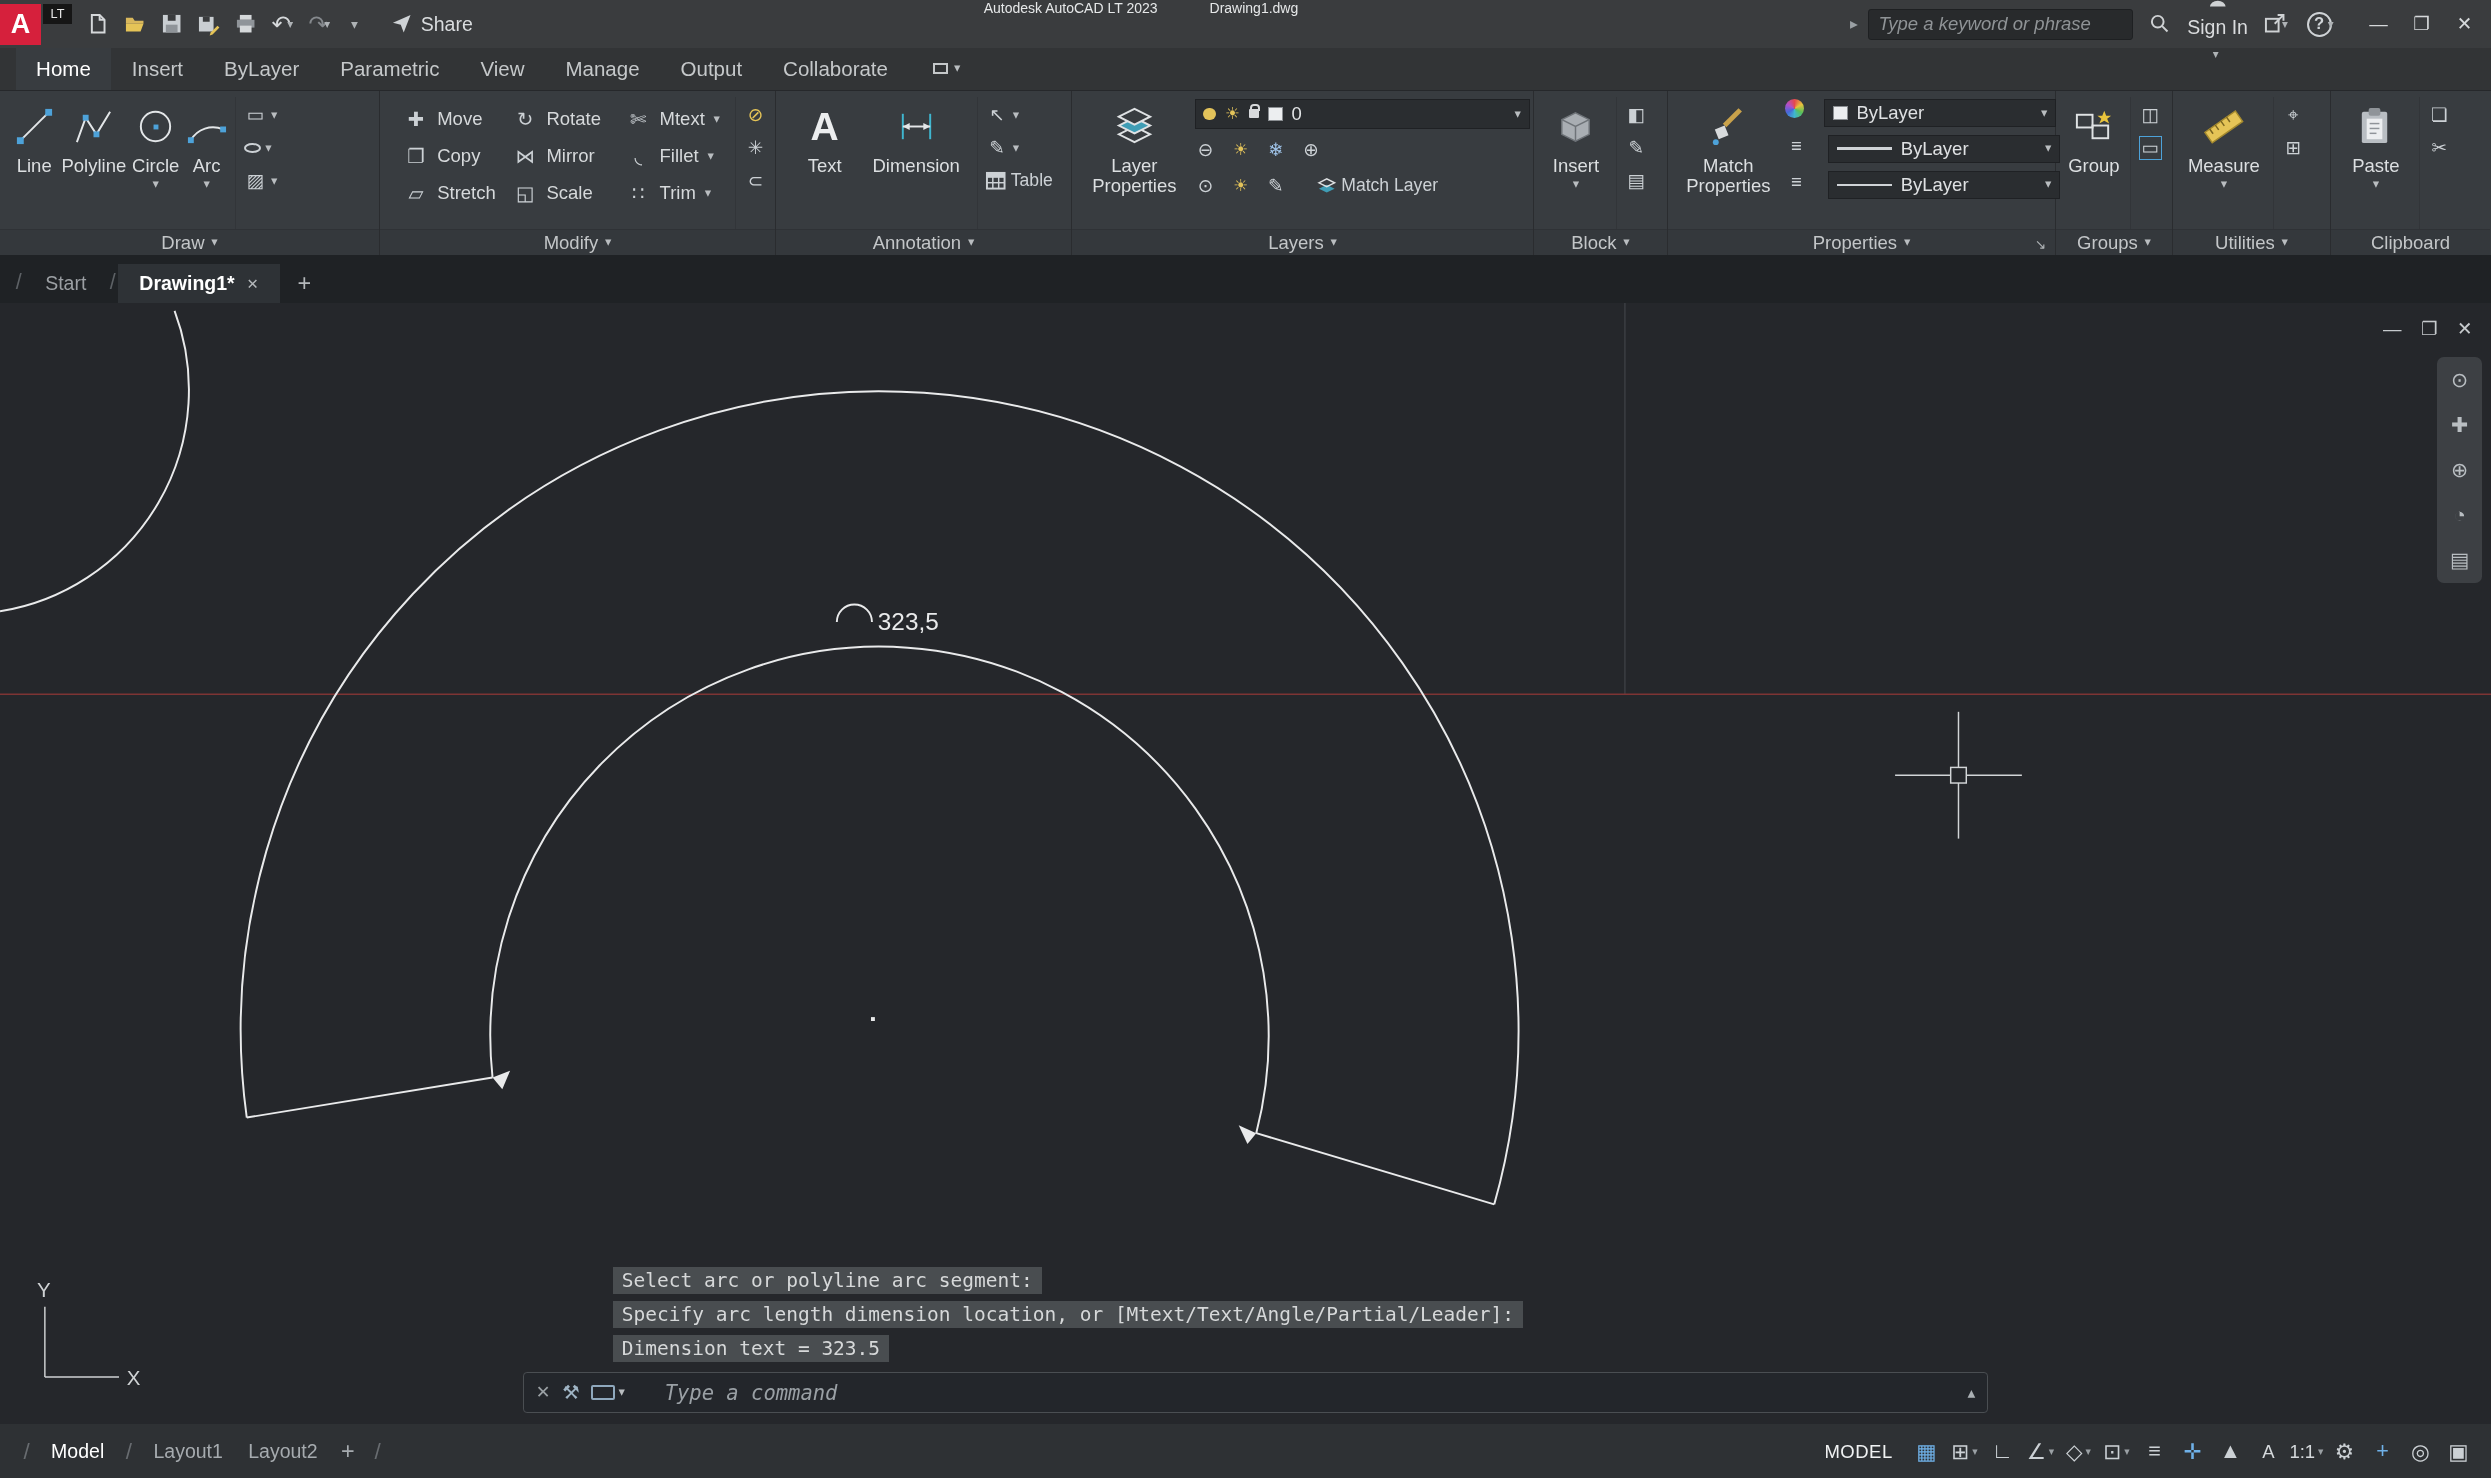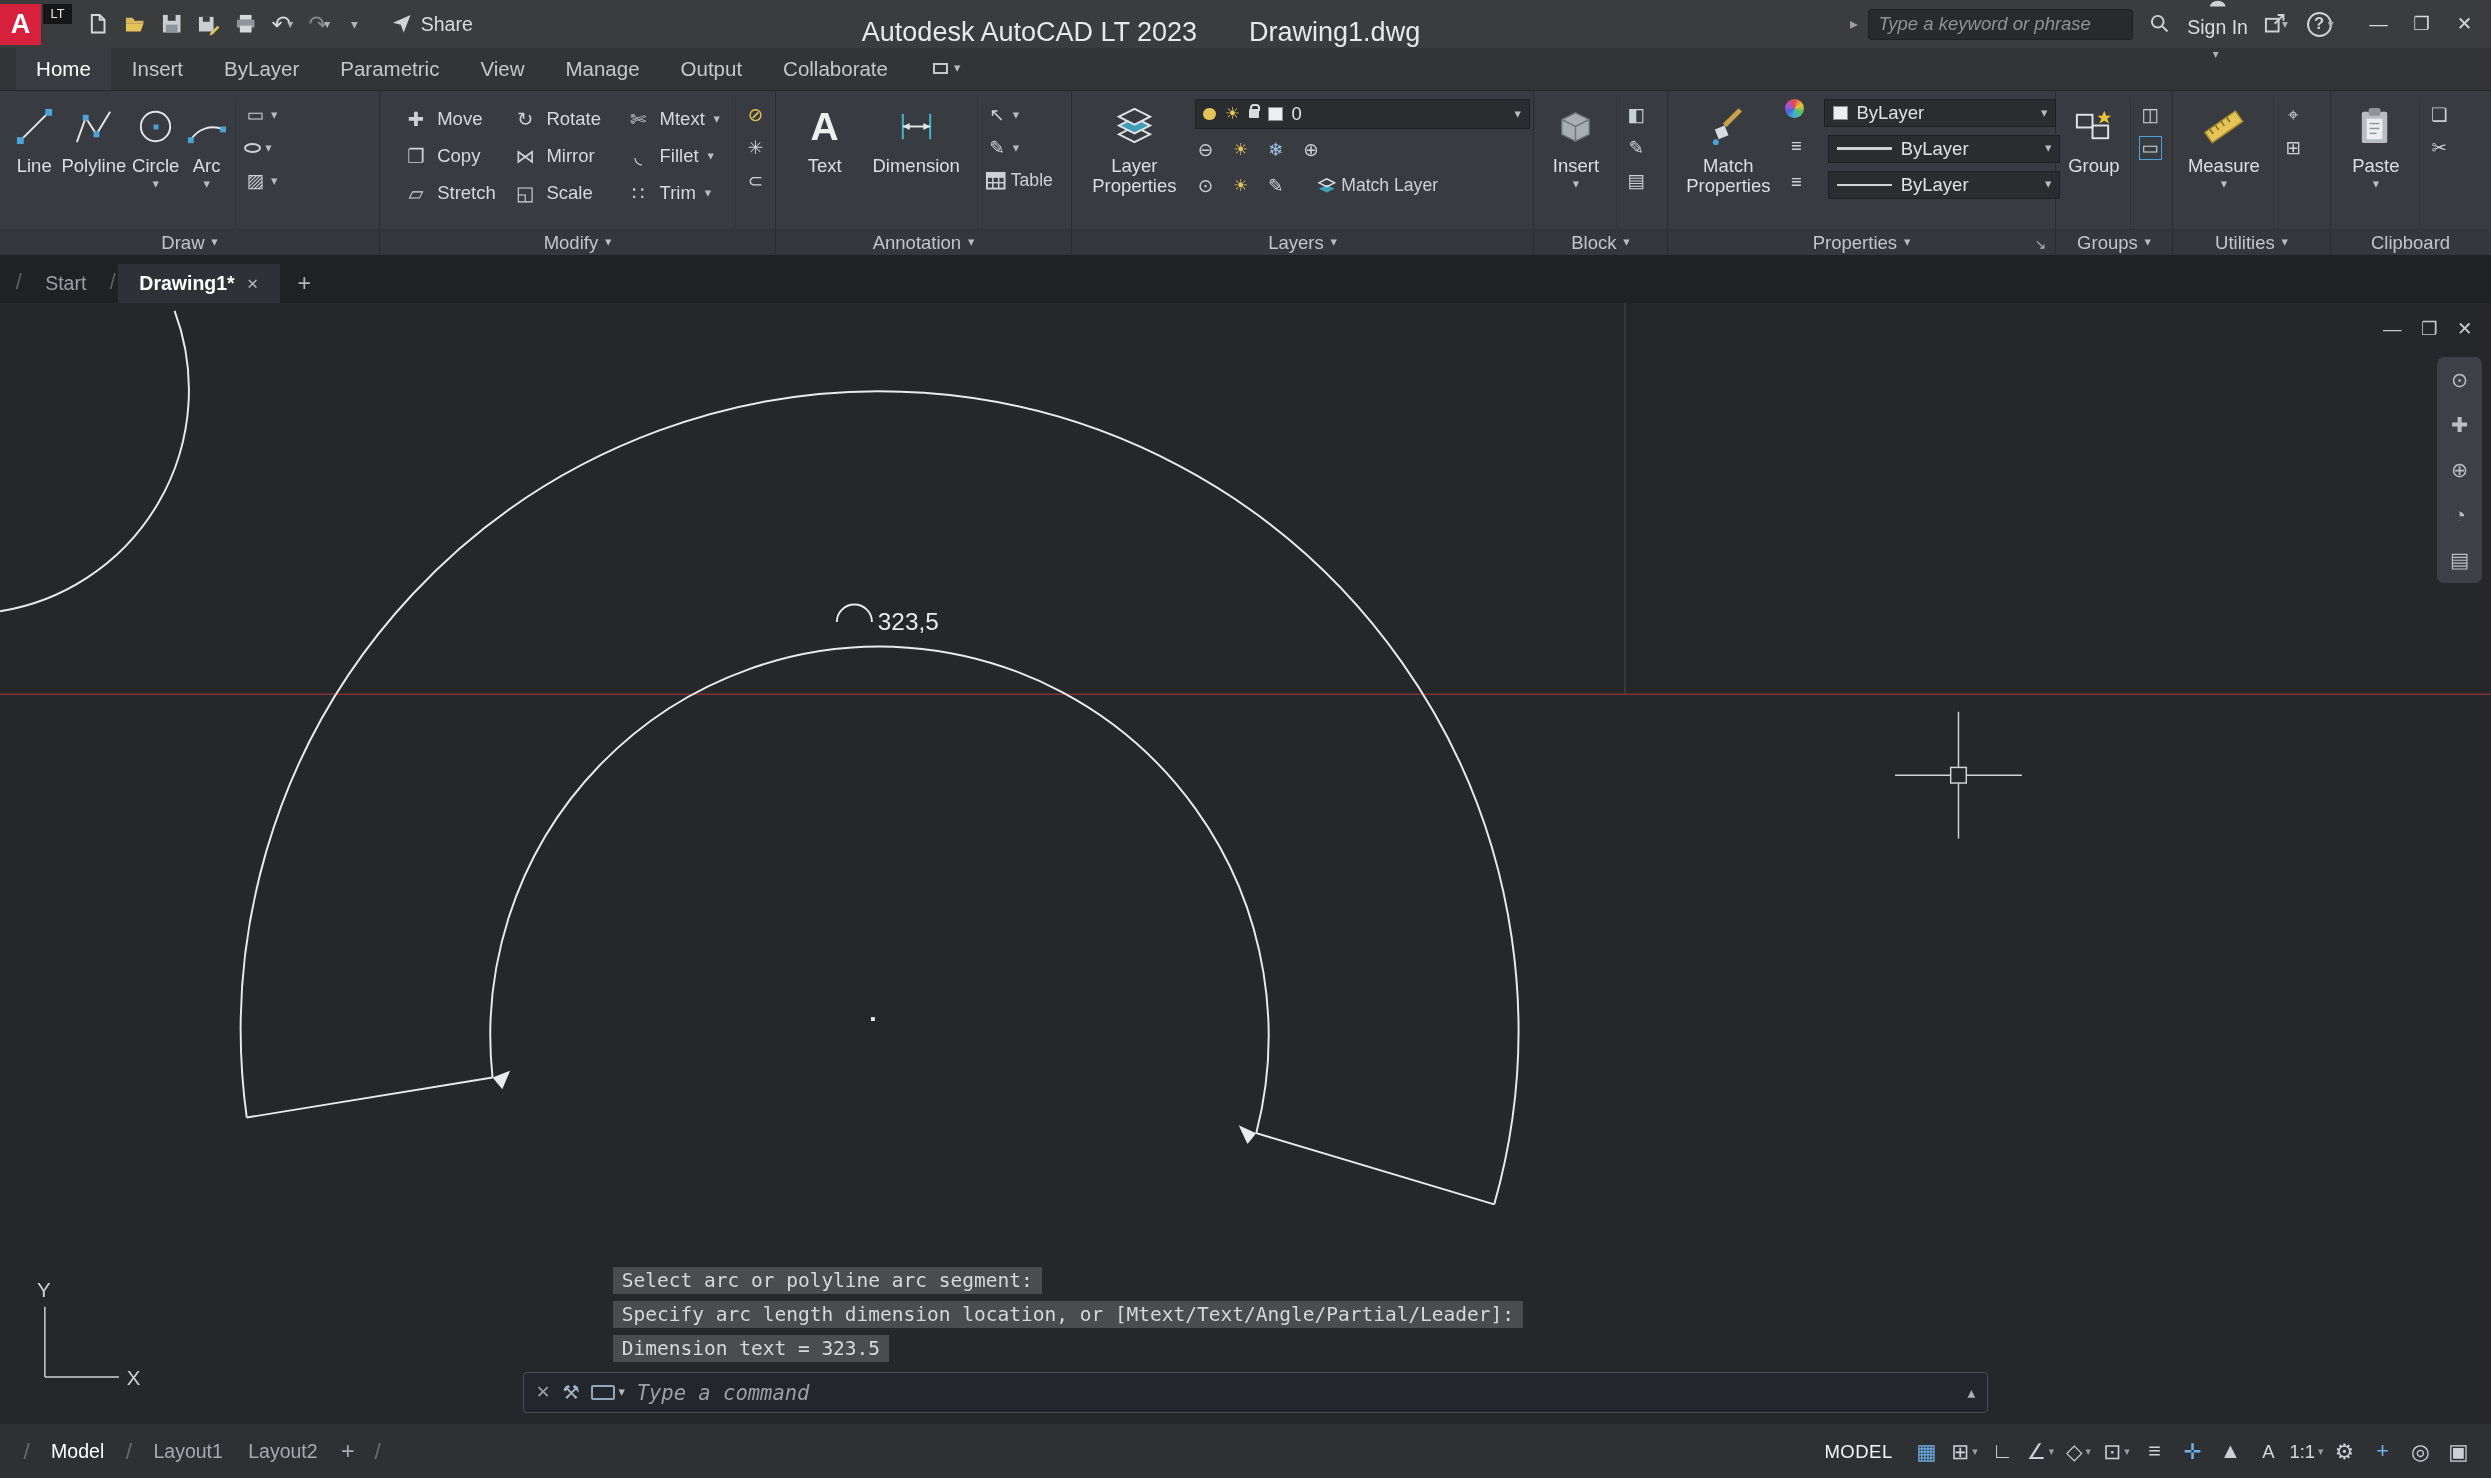--- a/index.html
+++ b/index.html
@@ -14,22 +14,22 @@
   .logo { position:absolute; left:0; top:3.9px; width:41px; height:41px; background:#d6203c; color:#fff;
           font-weight:bold; font-size:27px; display:flex; align-items:center; justify-content:center; }
   .logo-badge { position:absolute; left:43px; top:3.9px; width:29px; height:20.5px; background:#161616; color:#e8e8e8;
                 font-size:12.7px; display:flex; align-items:center; justify-content:center; }
   .qat { display:flex; align-items:center; gap:2px; }
   .qat-i { width:35px; height:35px; display:flex; align-items:center; justify-content:center;
            color:#d5d8da; font-size:23.4px; }
   .qat-i.dim { color:#85898d; }
   .mini-chev { font-size:11.7px; color:#aeb2b5; margin-left:-3.9px; }
   .share-btn { display:flex; align-items:center; gap:7.8px; margin-left:13.7px; font-size:19.5px; color:#d9dcde; }
-  .tb-title { position:absolute; left:0; top:0; width:2282px; height:48px; display:flex; align-items:flex-end;
-              justify-content:center; gap:52px; font-size:27px; color:#e6e8e9; pointer-events:none; }
+  .tb-title { position:absolute; left:0; top:0; width:2282px; height:48px; display:flex; align-items:flex-start;
+              justify-content:center; gap:52px; font-size:14px; color:#e6e8e9; pointer-events:none; }
   .tb-right { margin-left:auto; display:flex; align-items:center; gap:9.8px; padding-right:5.9px; }
   .tb-caret { color:#9aa0a4; font-size:15.6px; }
   .search-box { width:265px; height:31px; background:#282a2c; border:1px solid #1e2022; border-radius:2.9px;
                 color:#cfd2d4; font-size:18.5px; font-style:italic; padding:0 9.8px; font-family:"Liberation Sans",sans-serif; }
   .search-box::placeholder { color:#8f9396; font-style:italic; }
   .signin { display:flex; align-items:center; gap:7.8px; font-size:19.5px; color:#dadcde;flex-direction:column; }
   .help-circle { width:25px; height:25px; border:2px solid #cfd3d6; border-radius:50%; display:flex;
                  align-items:center; justify-content:center; font-size:16.6px; font-weight:bold; color:#cfd3d6; }
   .winbtns { display:flex; align-items:center; margin-left:9.8px; }
   .winbtn { width:43px; height:43px; display:flex; align-items:center; justify-content:center;
@@ -109,21 +109,21 @@
               gap:6.8px; font-family:"DejaVu Sans Mono",monospace; font-size:19.5px; color:#d6d8d9; z-index:6; }
   .cmd-hist span { background:rgba(76,80,84,.92); padding:2px 8.8px; white-space:pre; }
   .cmd-bar { position:absolute; left:523px; top:1070px; width:1465px; height:41px; background:rgba(36,39,43,.9);
              border:1px solid #4a4e52; border-radius:3.9px; display:flex; align-items:center; gap:11.7px;
              padding:0 11.7px; z-index:6; }
   .cmd-x { color:#9aa0a4; font-size:17.6px; }
   .cmd-wrench { color:#9fb4c4; font-size:19.5px; }
   .cmdico { display:flex; align-items:center; gap:3.9px; }
   .cmdico .win { width:23.4px; height:15.6px; border:2px solid #8fa8bd; border-radius:2px; display:inline-block; }
   .cmdinput { flex:1; background:transparent; border:none; outline:none; color:#c4b5fd; font-style:italic;
-              font-size:20.5px; font-family:"DejaVu Sans Mono",monospace; }
+              font-size:20.5px; font-family:"DejaVu Sans Mono",monospace;margin-left:28px; }
   .cmdinput::placeholder { color:#9aa0a5; font-style:italic; }
   .cmd-up { color:#aab0b4; font-size:15.6px; }
 
   
   .statusbar { position:absolute; top:1424px; left:0; width:2492px; height:55px; background:#2e3134;
                display:flex; align-items:center; font-size:19.5px; padding:0 15.6px; gap:2px; z-index:30; }
   .slash { color:#686c70; font-size:22.4px; padding:0 7.8px; }
   .ltab { padding:0 11.7px; color:#a6abaf; }
   .ltab.active { color:#ffffff; }
   .lplus { padding:0 9.8px; color:#a6abaf; font-size:23.4px; }

